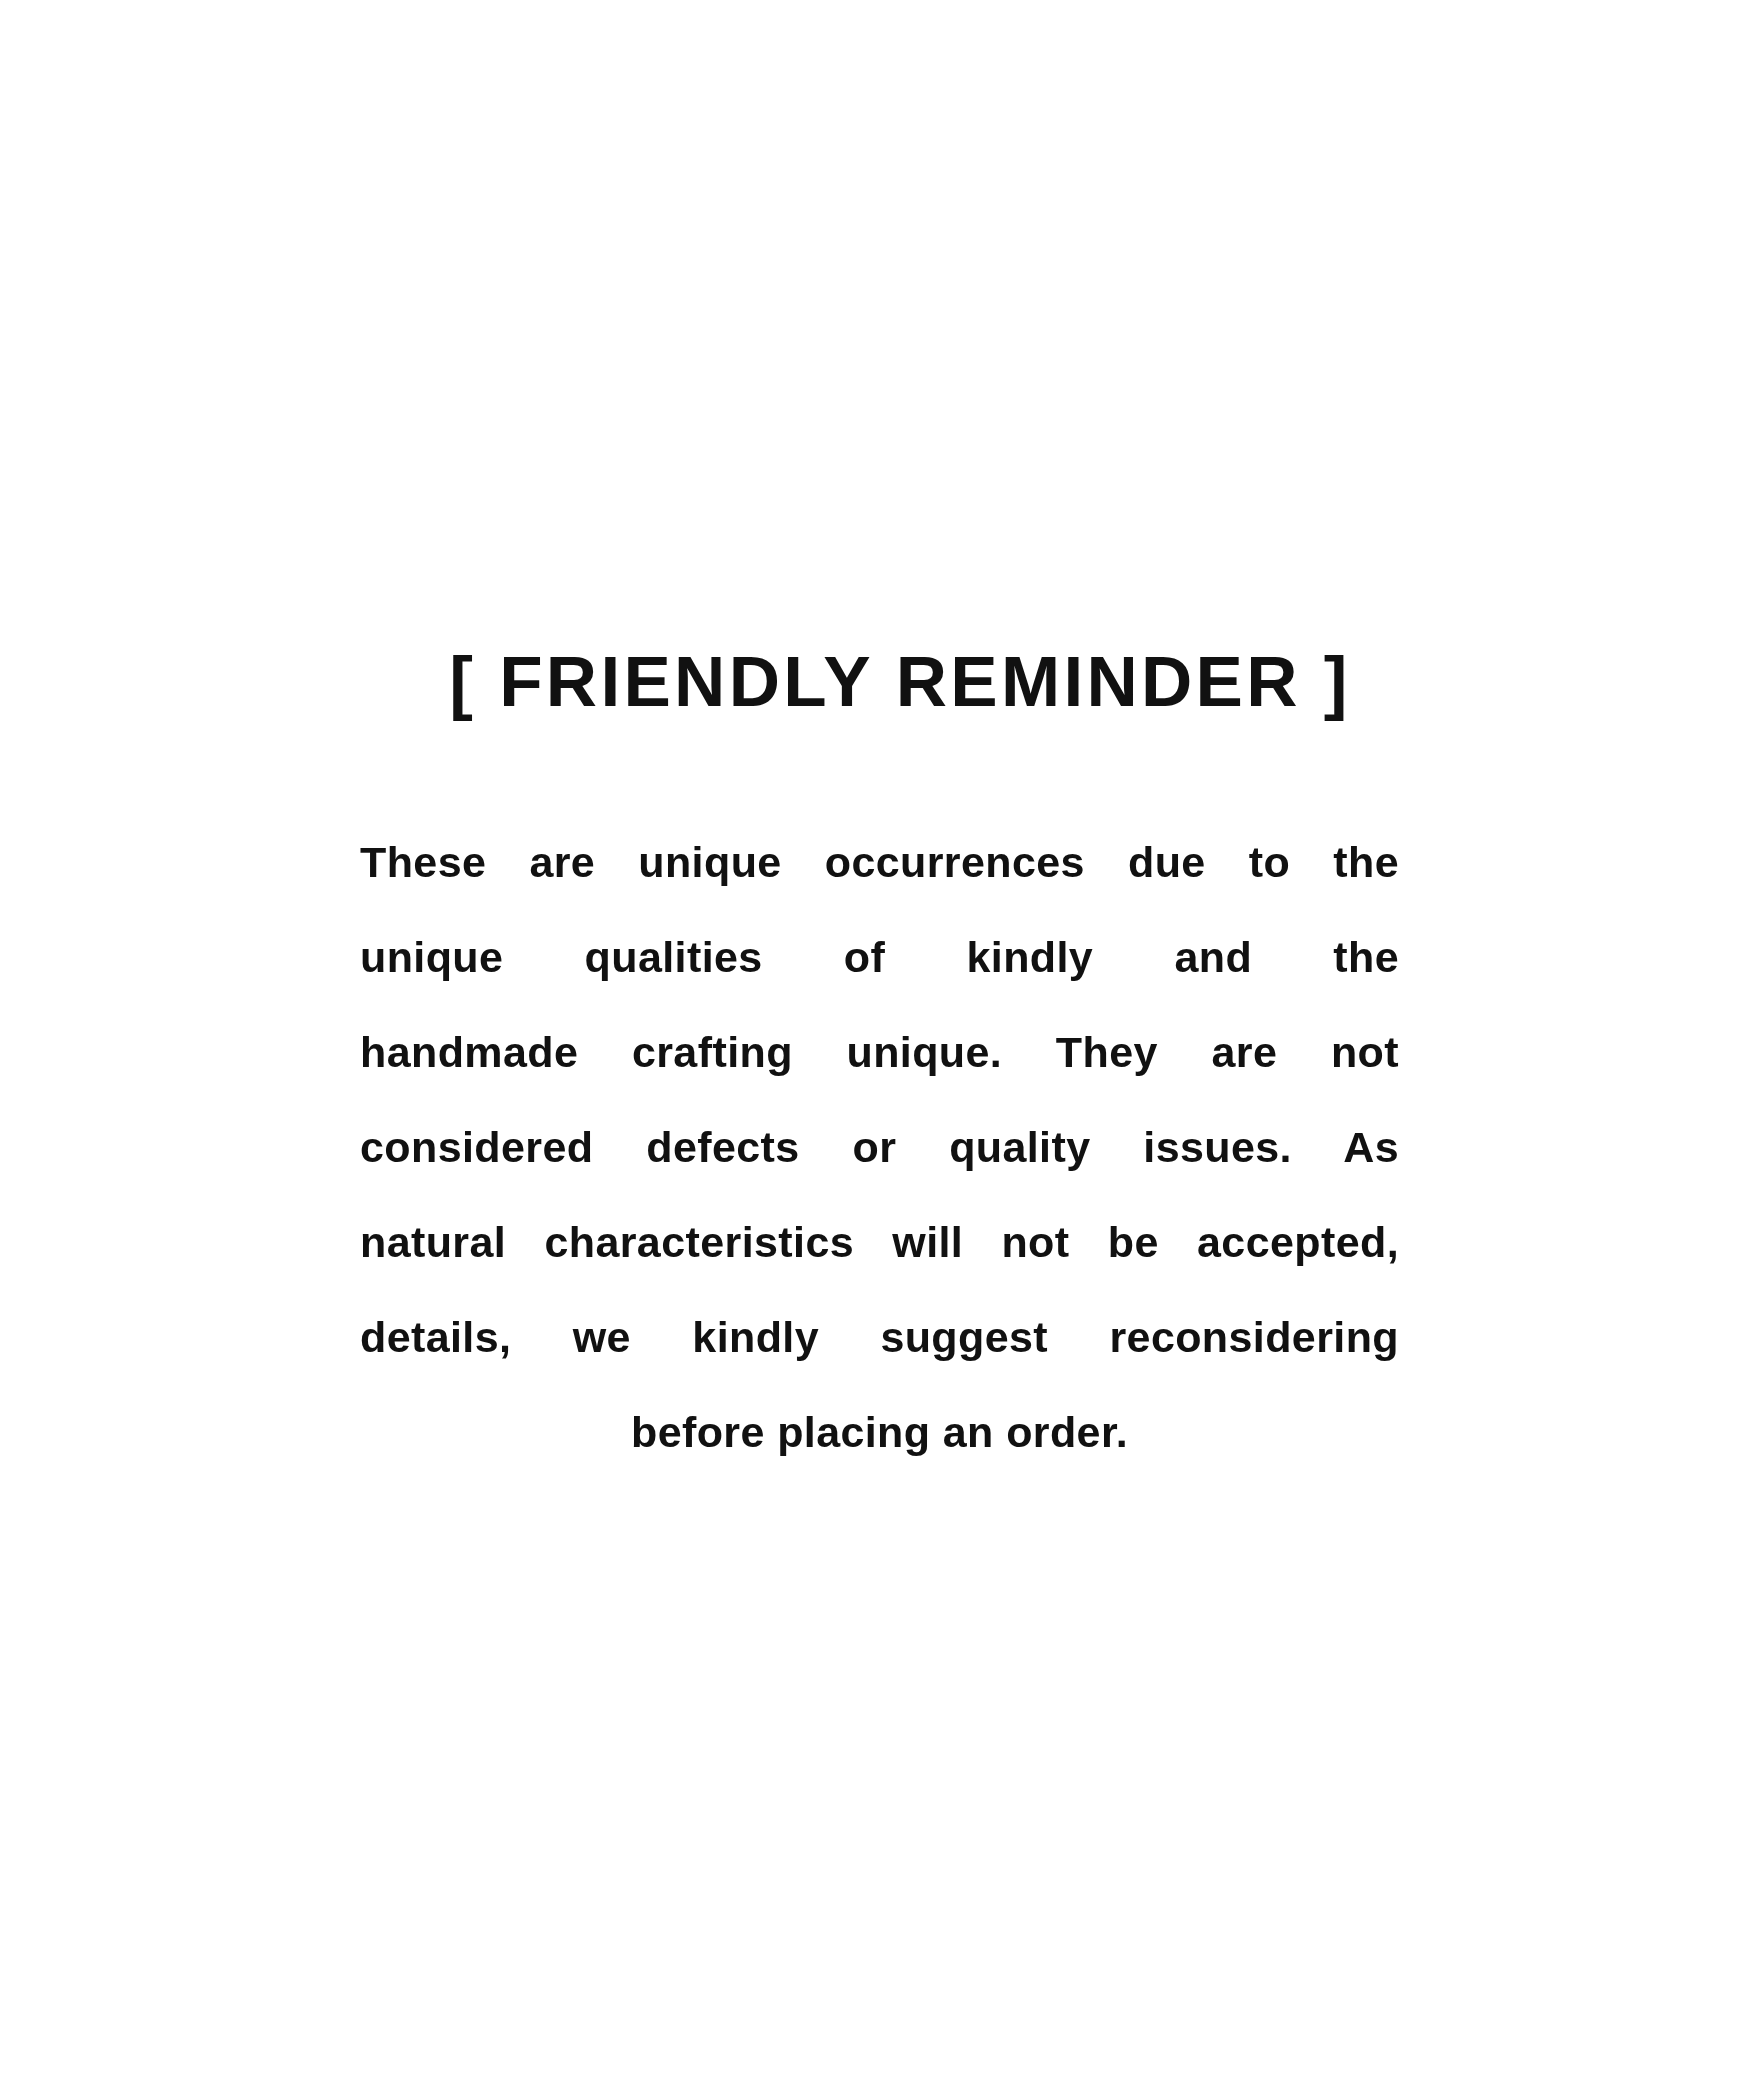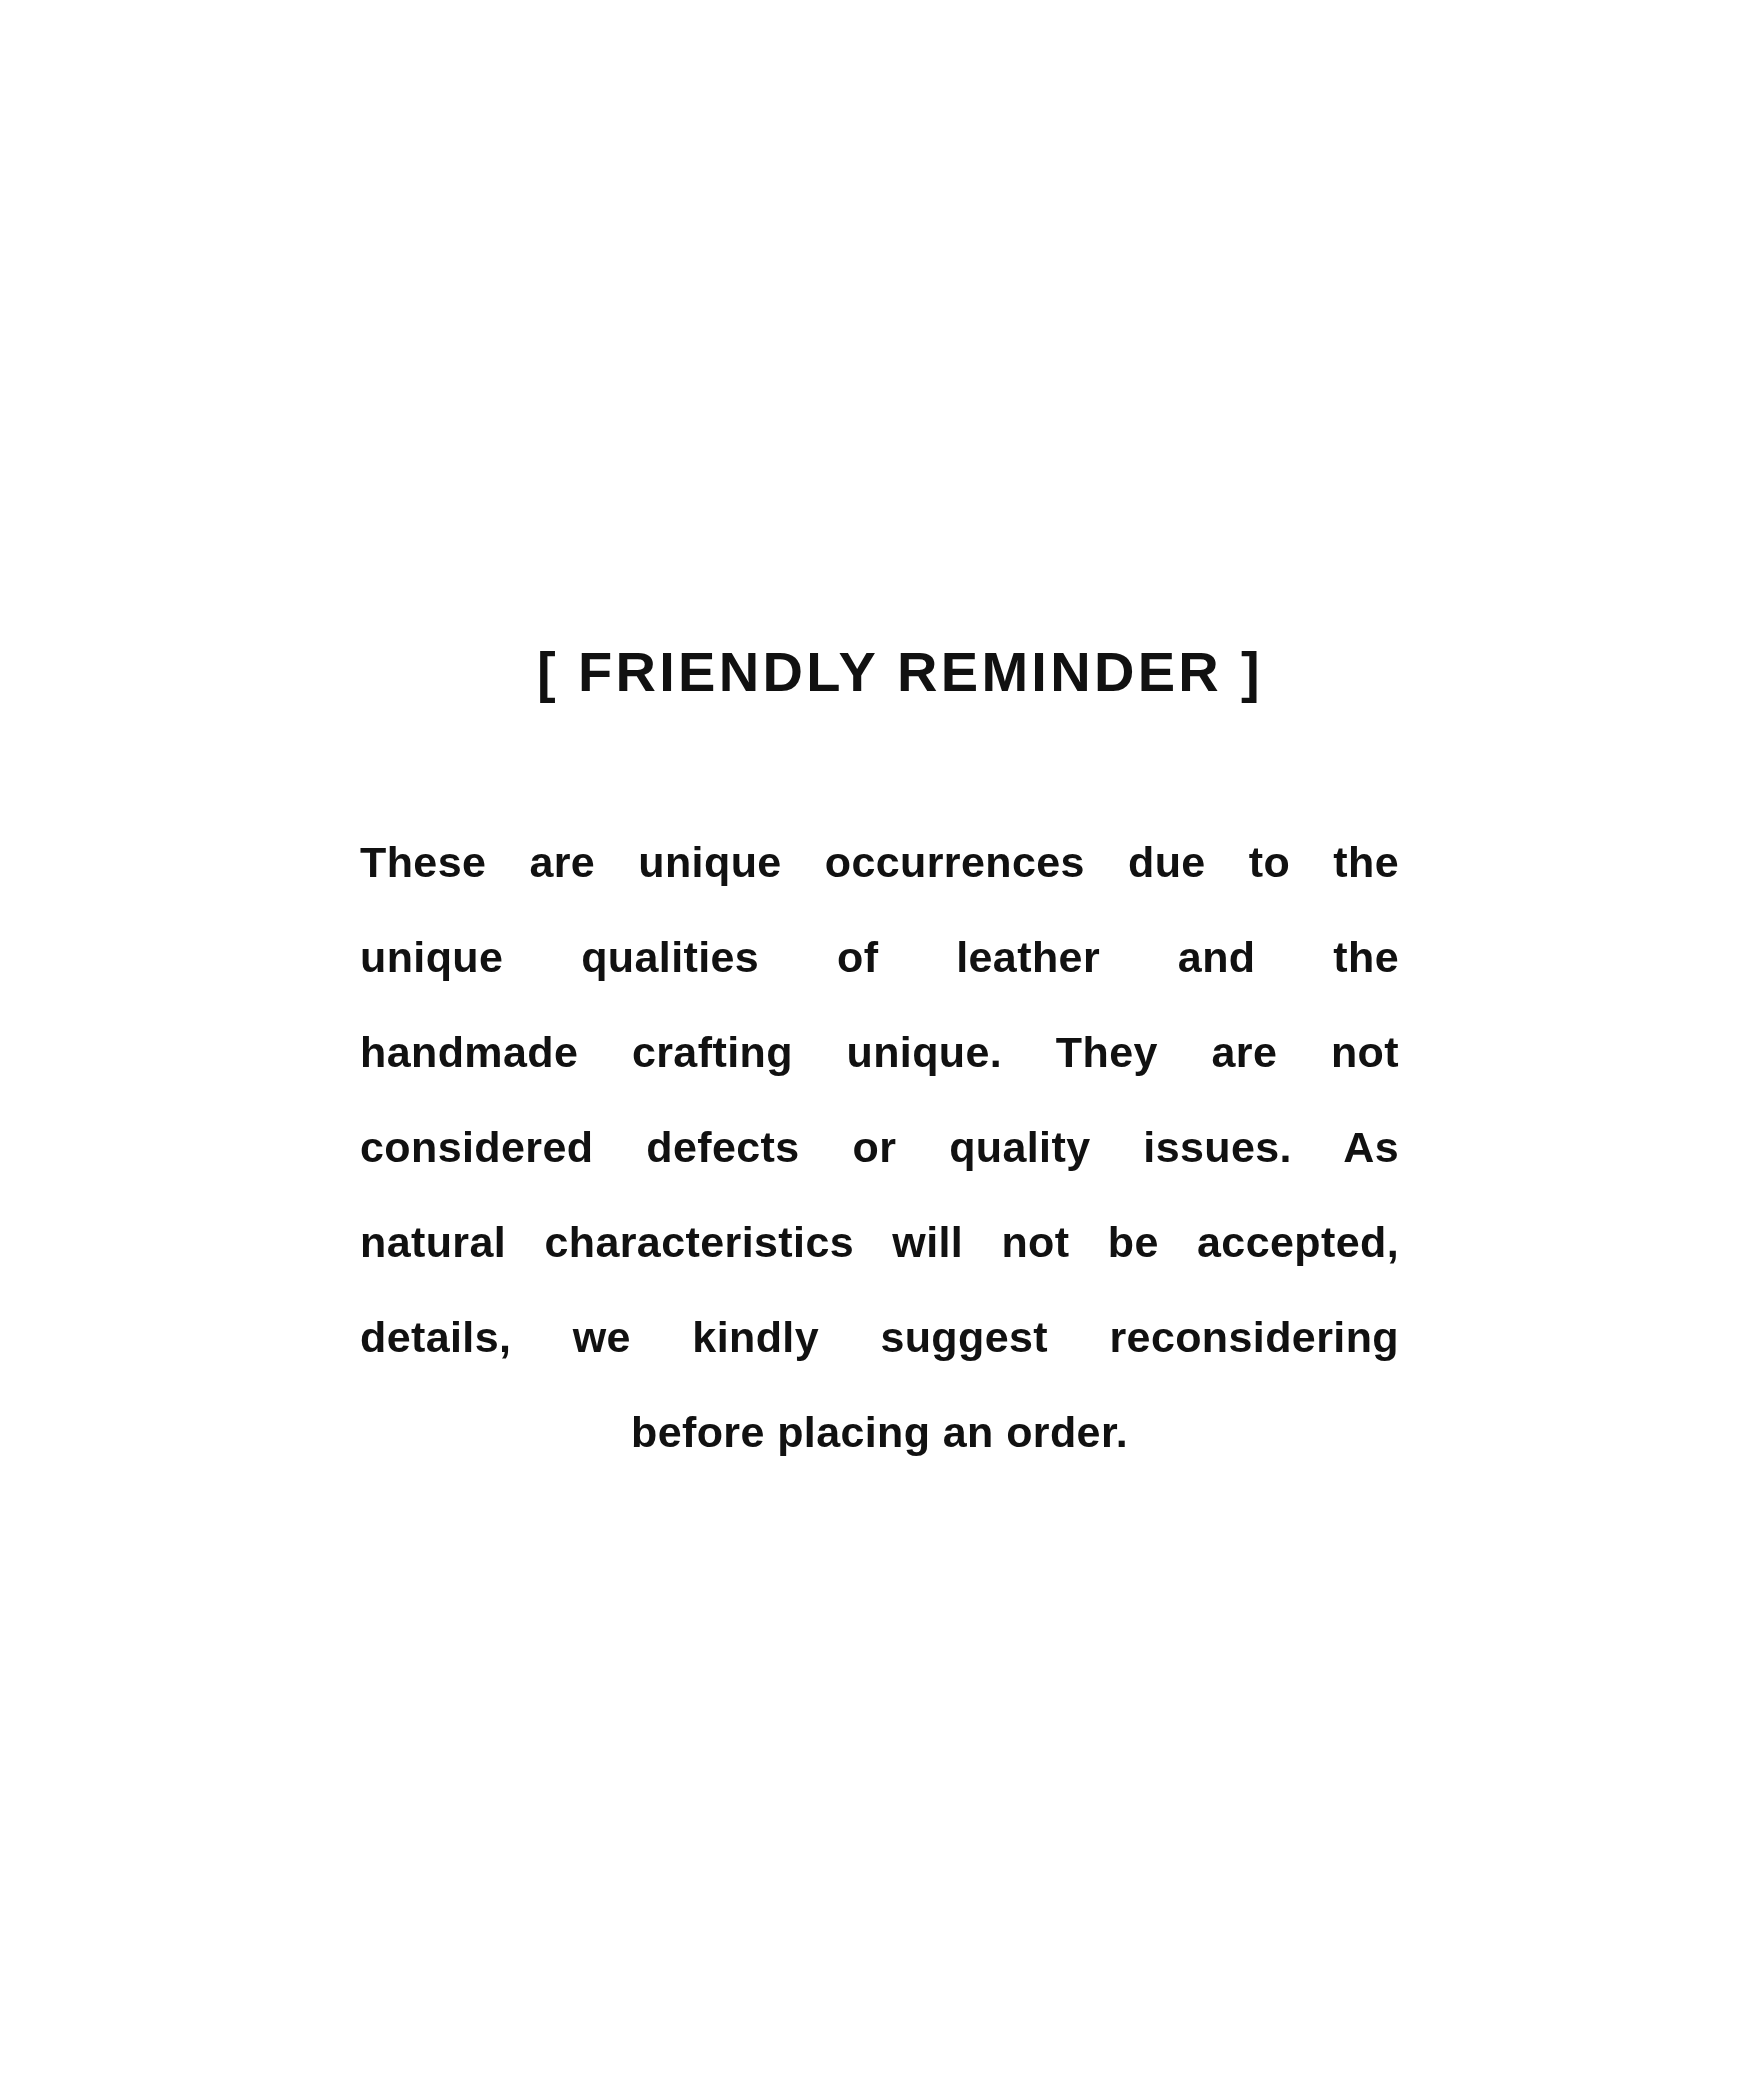--- a/index.html
+++ b/index.html
@@ -19,21 +19,21 @@
     height: 2348px;
     overflow: hidden;
     background: #ffffff;
   }
   .reminder-heading {
     position: absolute;
     top: 584px;
     left: 0;
     right: 0;
     text-align: center;
-    font-size: 56px;
+    font-size: 71px;
     line-height: 100px;
     font-weight: 700;
     letter-spacing: 3.3px;
     color: #111111;
     white-space: nowrap;
     margin-left: 40px;
   }
   .reminder-body {
     position: absolute;
     top: 815px;
@@ -58,21 +58,21 @@
 </style>
 </head>
 <body>
 
 <div class="page">
 
   <h1 class="reminder-heading">[ FRIENDLY REMINDER ]</h1>
 
   <div class="reminder-body">
     <div class="body-line">These are unique occurrences due to the</div>
-    <div class="body-line">unique qualities of leather and the</div>
+    <div class="body-line">unique qualities of kindly and the</div>
     <div class="body-line">handmade crafting unique. They are not</div>
     <div class="body-line">considered defects or quality issues. As</div>
     <div class="body-line">natural characteristics will not be accepted,</div>
     <div class="body-line">details, we kindly suggest reconsidering</div>
     <div class="body-line last">before placing an order.</div>
   </div>
 
 </div>
 
 

